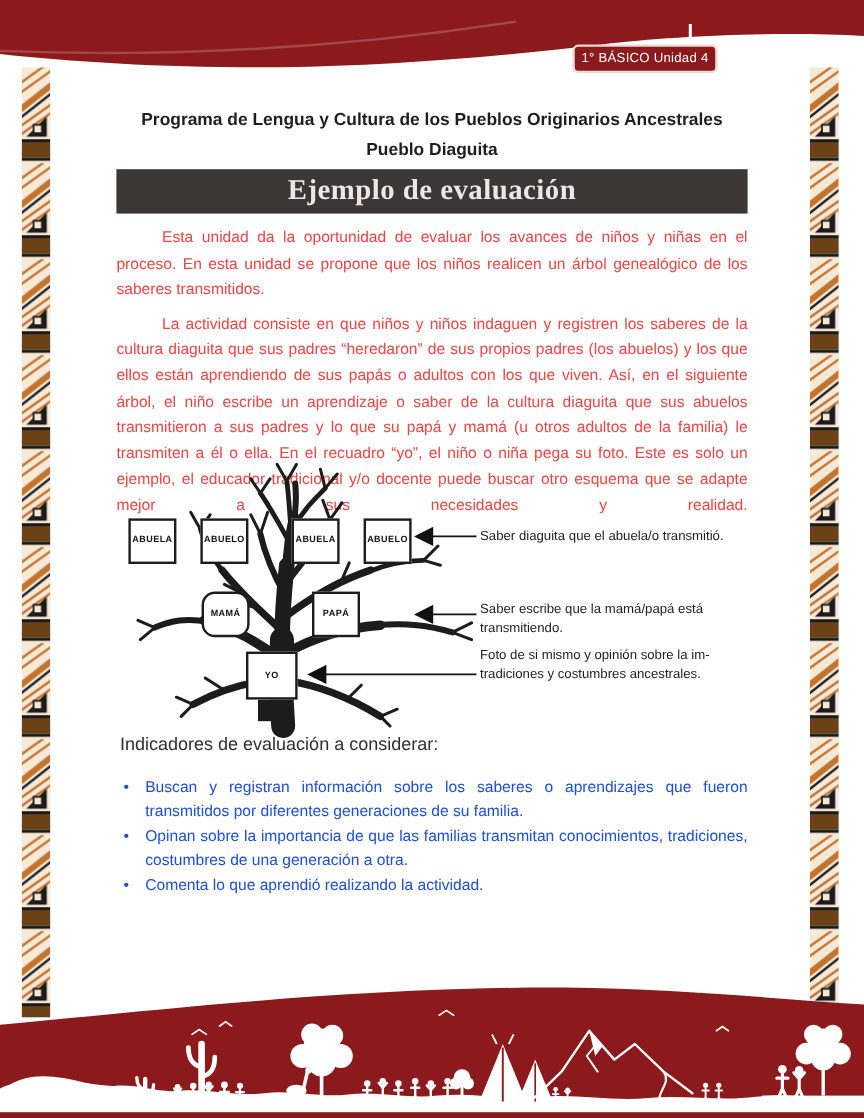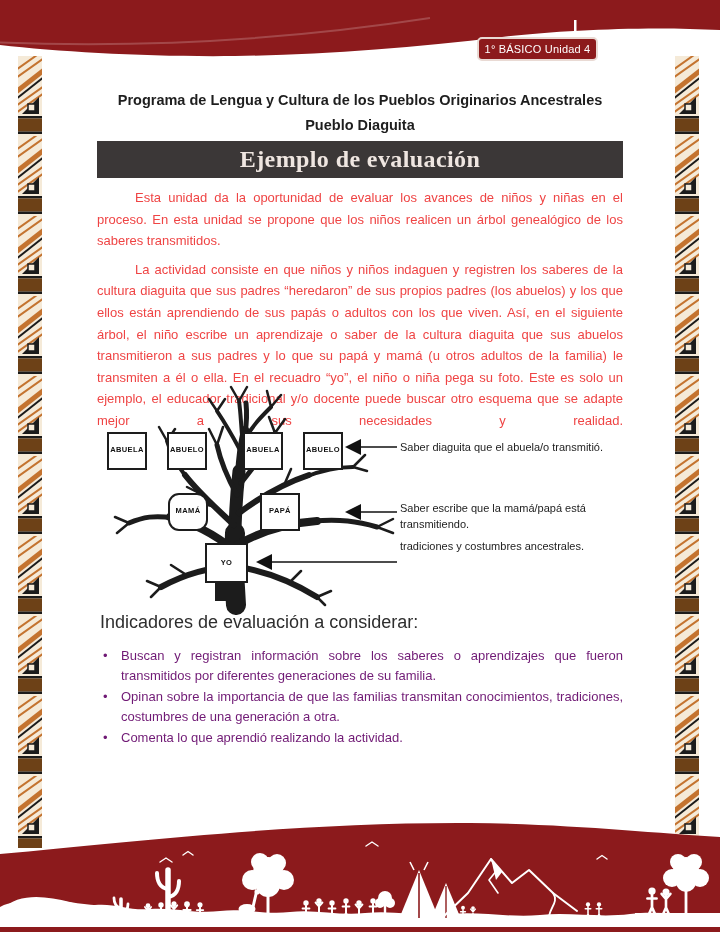--- a/index.html
+++ b/index.html
@@ -35,24 +35,24 @@
 
   
   .diagram{position:absolute;top:375px;left:95px;width:545px;height:238px;}
   .tree-svg,.arrow-svg{position:absolute;top:0;left:0;pointer-events:none;}
   .tree-box{position:absolute;background:#fff;border:2px solid #1d1d1d;box-sizing:border-box;
       display:flex;align-items:flex-end;justify-content:center;padding-bottom:14px;
       font-size:7.5px;font-weight:bold;letter-spacing:.4px;color:#111;}
   .annotation{position:absolute;left:305px;width:238px;font-size:11px;line-height:15.5px;color:#1d1d1d;}
 
   
-  .indicators-heading{position:absolute;top:612px;left:100px;width:523px;font-size:18px;color:#2e2e2e;}
+  .indicators-heading{position:absolute;top:612px;left:100px;width:523px;font-size:15px;color:#2e2e2e;}
   .indicator-list{position:absolute;top:646px;left:100px;width:523px;}
   .indicator-item{position:relative;padding-left:21px;font-size:13px;line-height:20px;
-      text-align:justify;color:#701a75;margin-bottom:1px;}
+      text-align:justify;color:#1d4ed8;margin-bottom:1px;}
   .indicator-item::before{content:"•";position:absolute;left:3px;top:0;}
 
   
   .landscape{position:absolute;left:0;bottom:0;width:720px;height:122px;}
 </style>
 </head>
 <body>
 
 <div class="page">
 
@@ -185,20 +185,21 @@
     </svg>
 
     <div class="annotation" style="top:65px;">
       <div>Saber diaguita que el abuela/o transmitió.</div>
     </div>
     <div class="annotation" style="top:126px;">
       <div>Saber escribe que la mamá/papá está</div>
       <div>transmitiendo.</div>
     </div>
     <div class="annotation" style="top:164px;">
+      <div>Foto de si mismo y opinión sobre la im-</div>
       <div>tradiciones y costumbres ancestrales.</div>
     </div>
   </div>
 
   <div class="indicators-heading">Indicadores de evaluación a considerar:</div>
   <div class="indicator-list">
     <div class="indicator-item">Buscan y registran información sobre los saberes o aprendizajes que fueron transmitidos por diferentes generaciones de su familia.</div>
     <div class="indicator-item">Opinan sobre la importancia de que las familias transmitan conocimientos, tradiciones, costumbres de una generación a otra.</div>
     <div class="indicator-item">Comenta lo que aprendió realizando la actividad.</div>
   </div>

